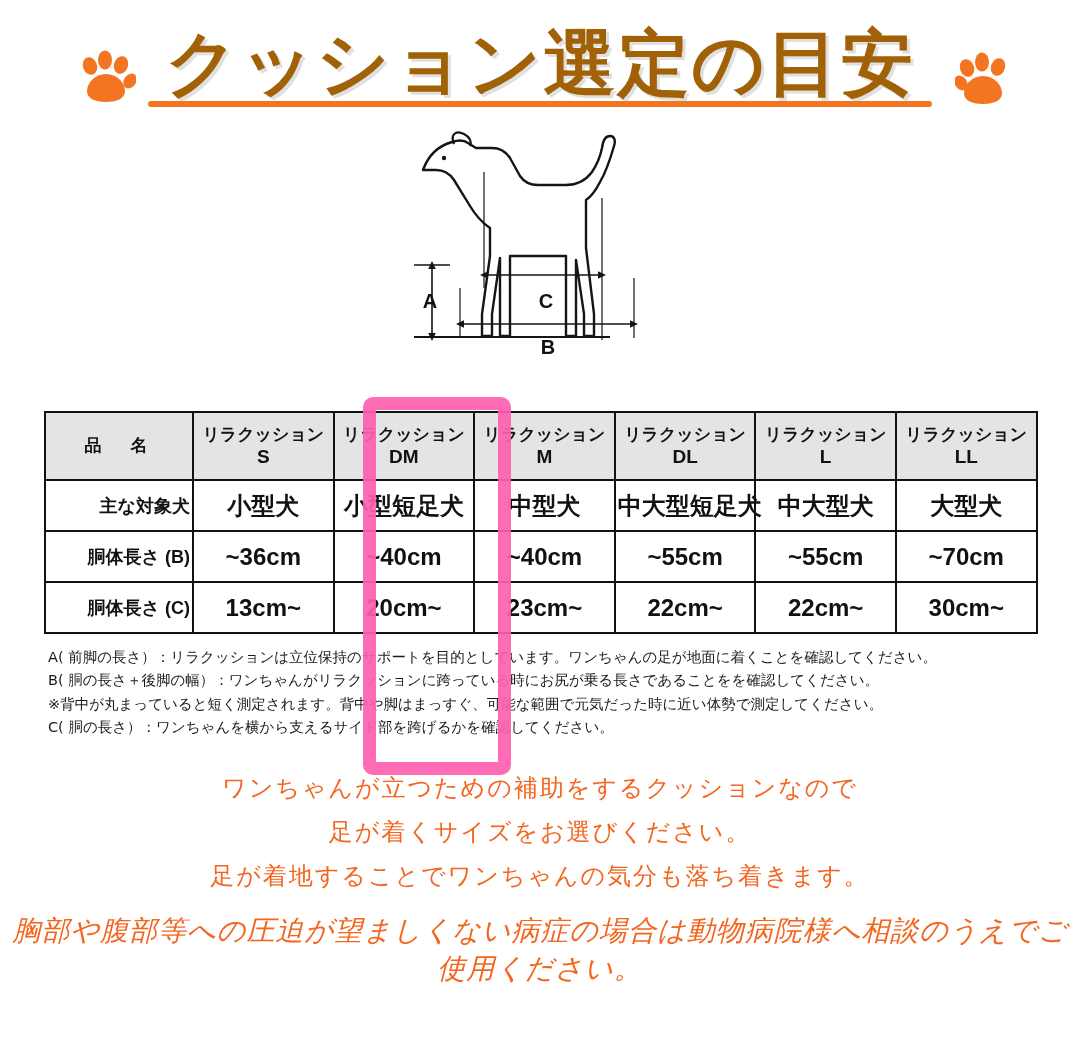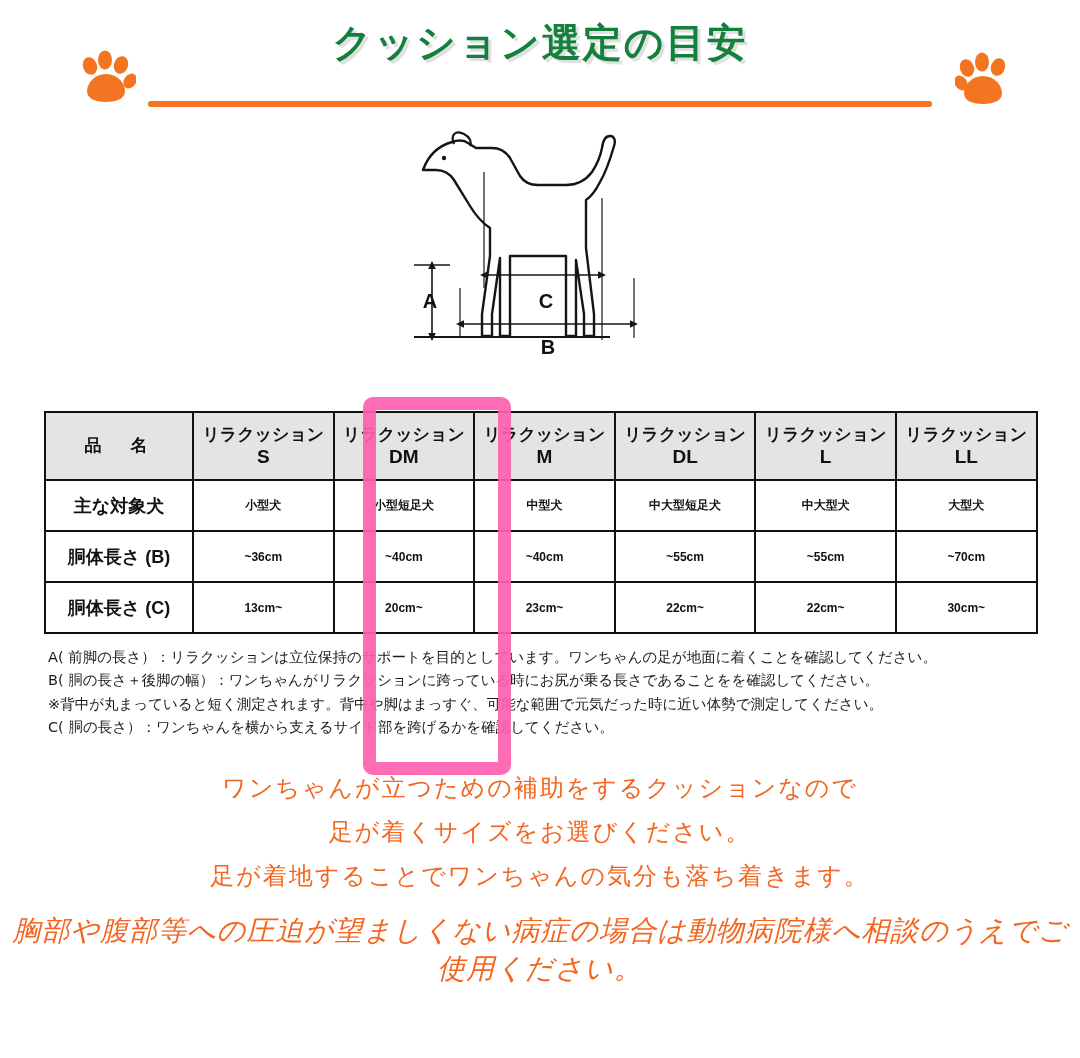--- a/index.html
+++ b/index.html
@@ -19,24 +19,24 @@
   .header {
     position: relative;
     height: 128px;
   }
   .title {
     position: absolute;
     left: 0;
     right: 0;
     top: 16px;
     text-align: center;
-    font-size: 39px;
+    font-size: 72px;
     font-weight: bold;
     letter-spacing: 2px;
-    color: #15803d;
+    color: #a16207;
     -webkit-text-stroke: 7px #ffffff;
     paint-order: stroke fill;
     text-shadow:
        3px 3px 0 #e0e0e0,
       -1px -1px 0 #ffffff;
     font-family: "DejaVu Sans", sans-serif;
   }
   .title-rule {
     position: absolute;
     left: 148px;
@@ -75,40 +75,41 @@
     width: 992px;
     table-layout: fixed;
     margin-top: 43px;
   }
   table, td, th {
     border: 2px solid #111111;
   }
   th, td {
     text-align: center;
     vertical-align: middle;
-    font-size: 12px;
+    font-size: 24px;
     font-weight: bold;
     color: #111111;
     height: 49px;
     padding: 0 2px;
     overflow: visible;
     white-space: nowrap;
   }
   thead th {
     background: #e4e4e4;
     height: 66px;
     line-height: 1.25;
     font-size: 17px;
   }
   thead th .sub {
     display: block;
     font-size: 19px;
   }
   tbody td:first-child {
     font-size: 18px;
+    text-align: right;
   }
   thead th:first-child {
     letter-spacing: 6px;
   }
   col.c0 { width: 148px; }
   col.cx { width: 140.6px; }
 
   
   .marker {
     position: absolute;

